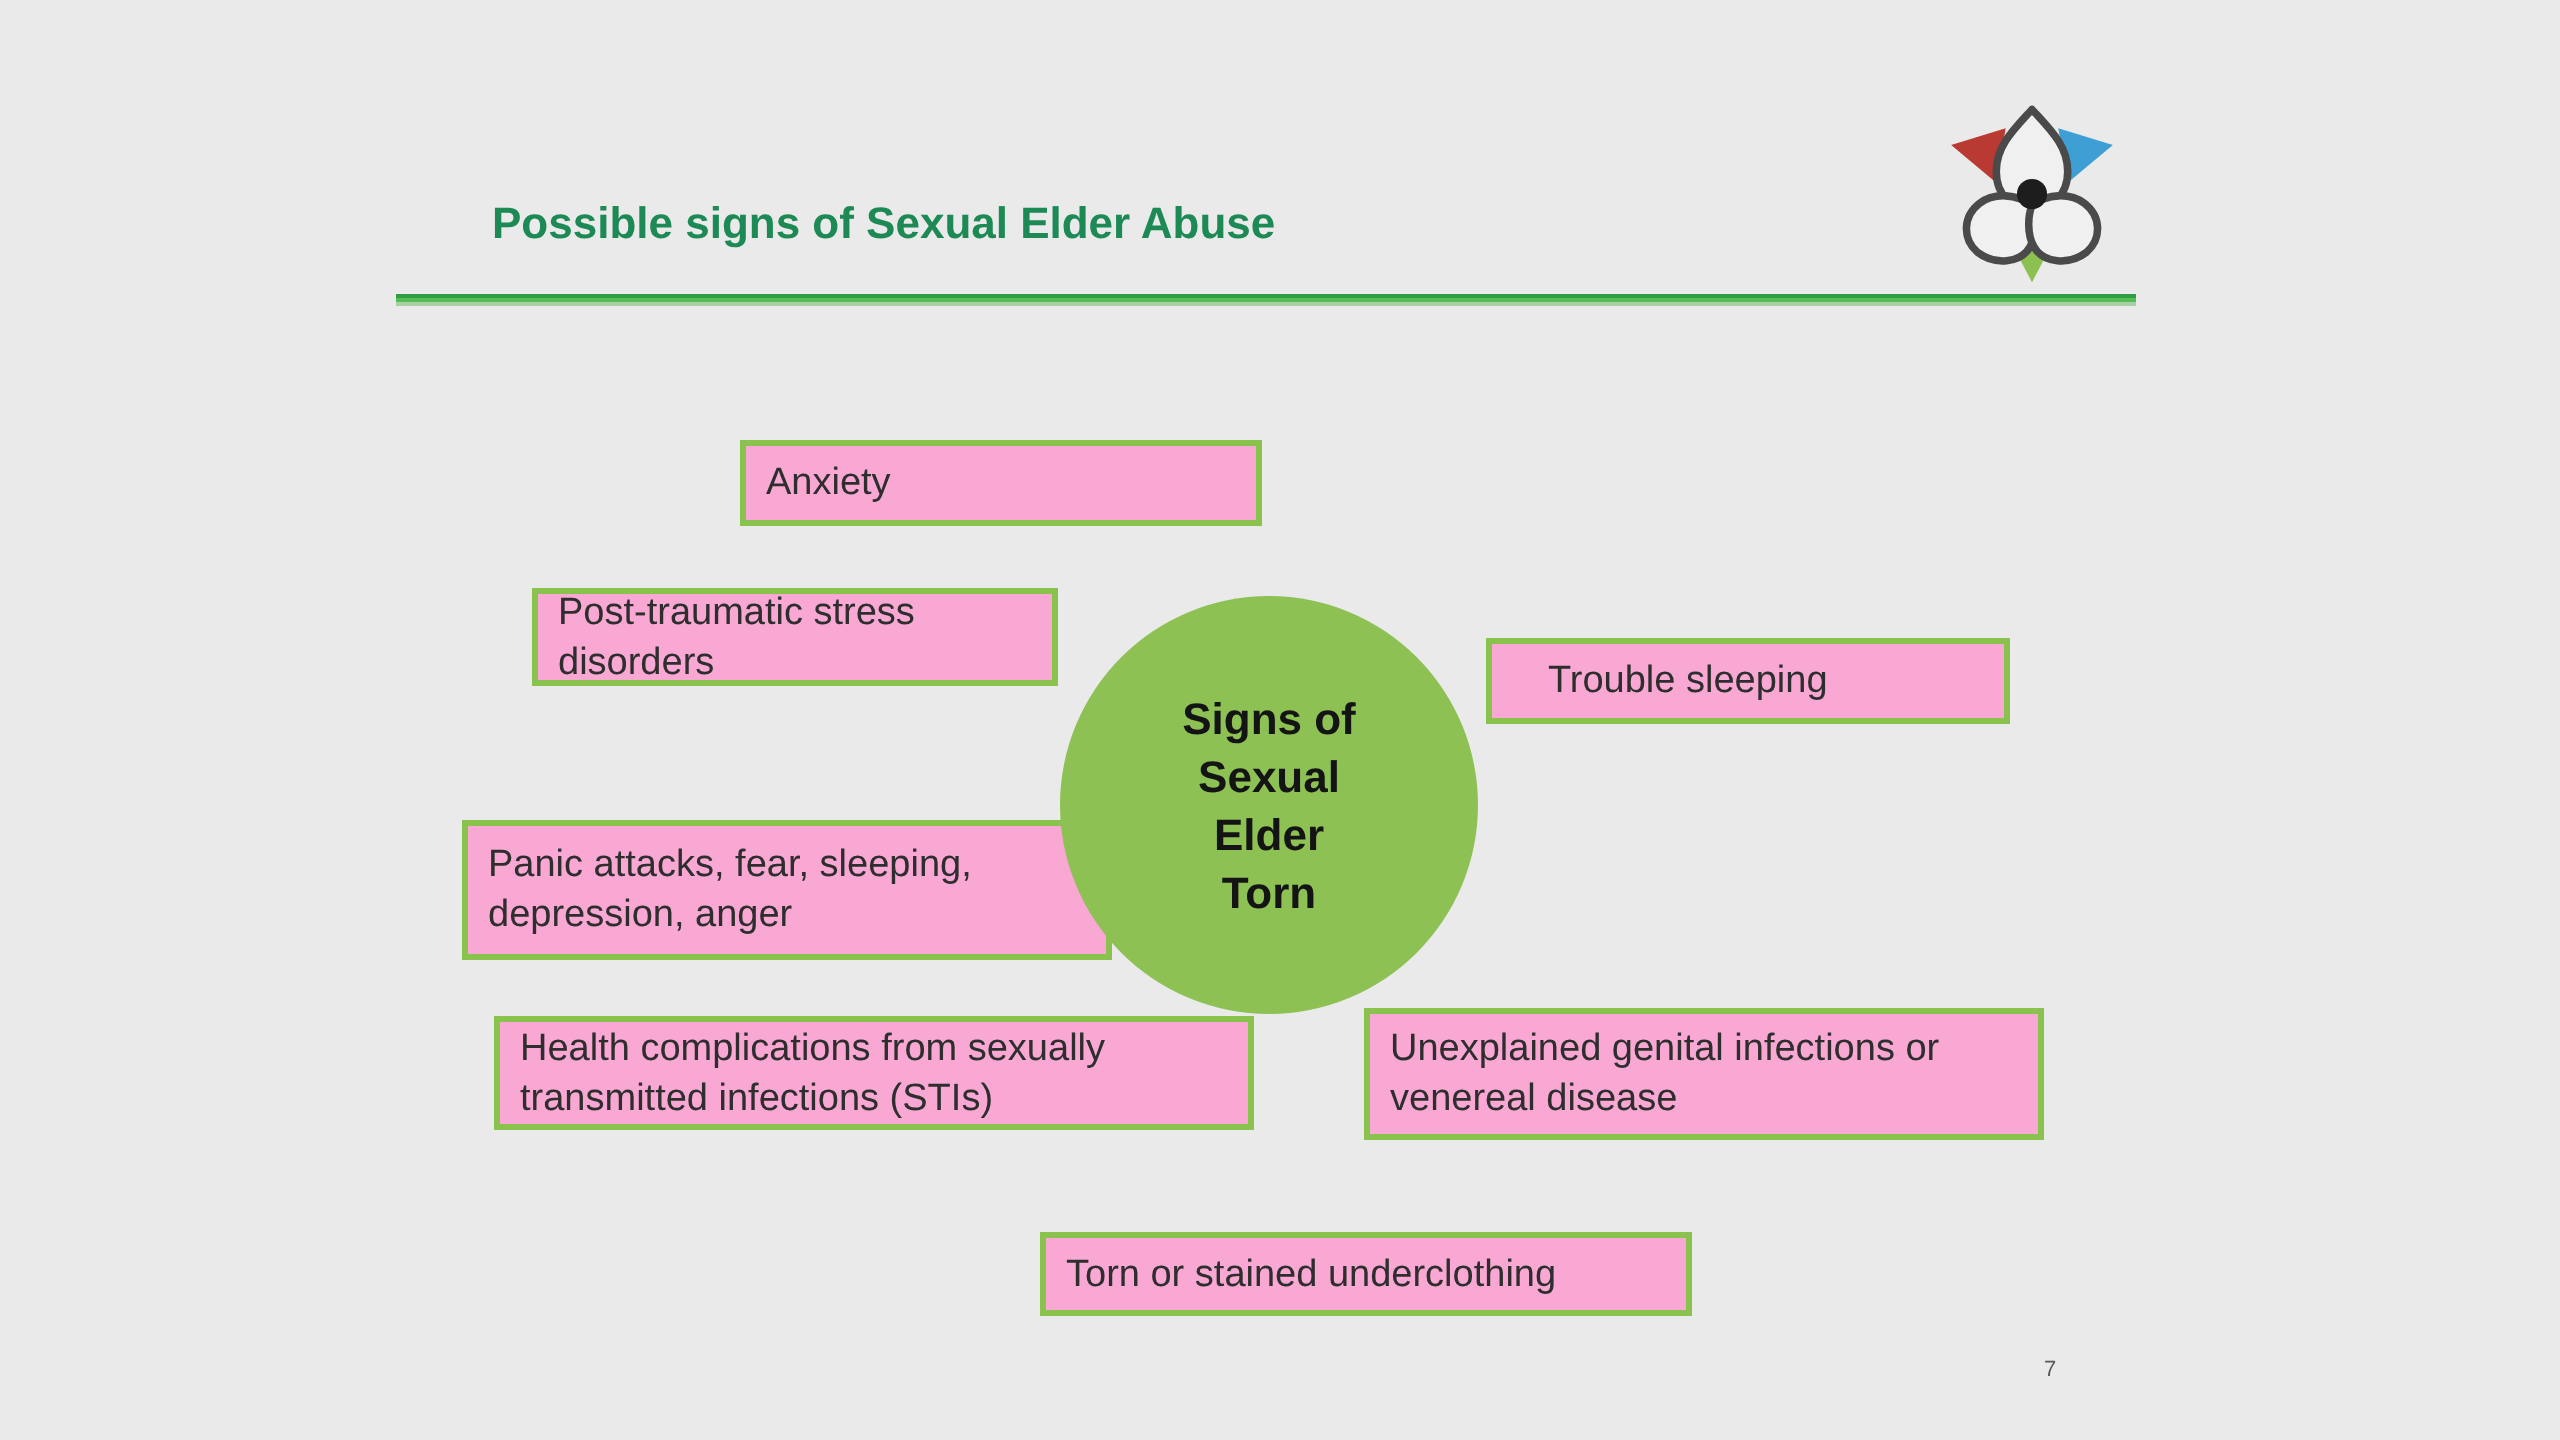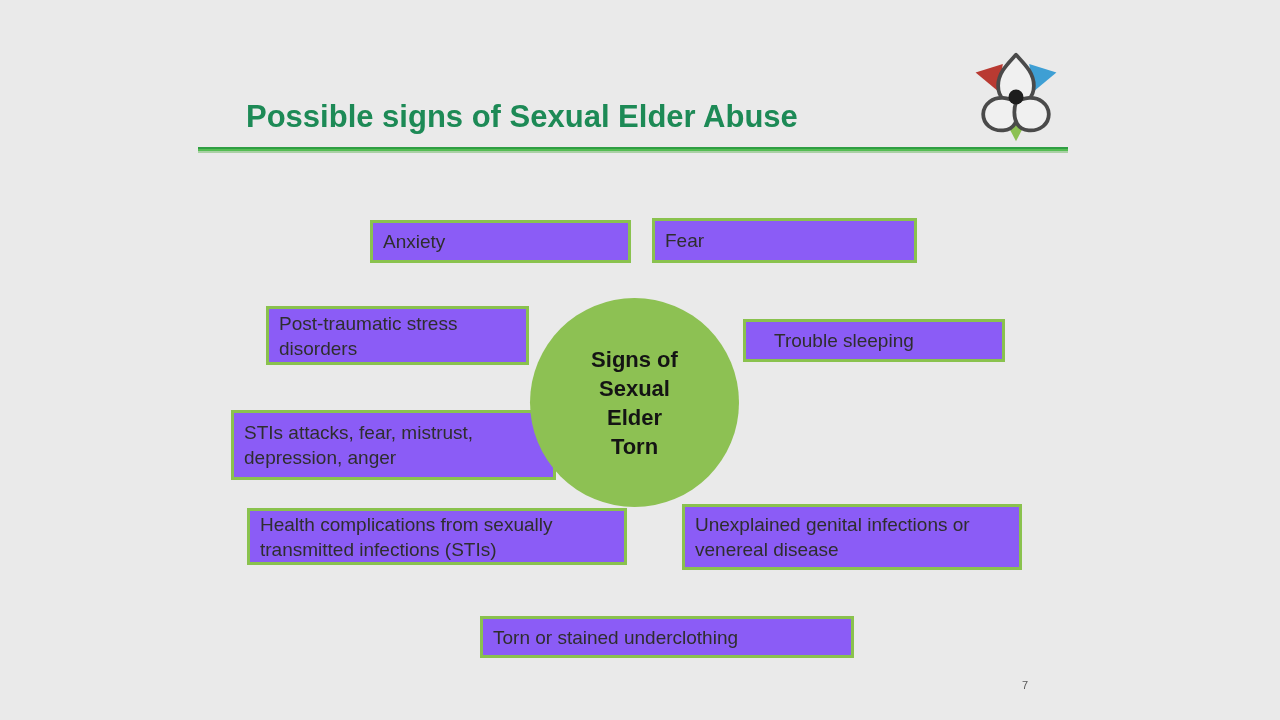--- a/index.html
+++ b/index.html
@@ -8,50 +8,50 @@
     font-family:"Liberation Sans", sans-serif;
     background:#000;
   }
   .slide{
     position:relative;width:1280px;height:720px;
     background:var(--background,#eaeaea);
     overflow:hidden;
   }
   .title{
     position:absolute;left:246px;top:99px;
-    font-size:31px;font-weight:700;
+    font-size:22px;font-weight:700;
     color:var(--title-green,#1d8a56);
     letter-spacing:0px;white-space:nowrap;
   }
   .title-underline{
     position:absolute;left:198px;top:147px;width:870px;height:6px;
     background:linear-gradient(180deg,#2f9e43 0 34%,#55bd54 34% 67%,#a9d0a4 67% 100%);
   }
   .logo{
     position:absolute;left:963px;top:50px;width:106px;height:94px;
   }
   .sign-box{
     position:absolute;box-sizing:border-box;
-    background:#8b5cf6;
+    background:#f9a8d4;
     border:3px solid var(--accent-green,#8ac24e);
     display:flex;align-items:center;
     padding:2px 10px;
     font-size:19px;line-height:25px;
     color:var(--text-dark,#2e2e2e);
     z-index:2;
   }
   .box-anxiety      {left:370px;top:220px;width:261px;height:43px;}
   .box-fear         {left:652px;top:218px;width:265px;height:45px;}
-  .box-ptsd         {left:266px;top:306px;width:263px;height:59px;}
+  .box-ptsd         {left:266px;top:294px;width:263px;height:49px;}
   .box-trouble      {left:743px;top:319px;width:262px;height:43px;padding-left:28px;}
   .box-panic        {left:231px;top:410px;width:325px;height:70px;}
   .box-discomfort   {left:744px;top:407px;width:304px;height:69px;}
   .box-health       {left:247px;top:508px;width:380px;height:57px;justify-content:flex-end;}
   .box-unexplained  {left:682px;top:504px;width:340px;height:66px;}
-  .box-torn         {left:480px;top:616px;width:374px;height:42px;}
+  .box-torn         {left:520px;top:616px;width:326px;height:42px;}
   .center-circle{
     position:absolute;left:530px;top:298px;width:209px;height:209px;
     border-radius:50%;
     background:var(--circle-green,#8dc153);
     display:flex;flex-direction:column;justify-content:center;align-items:center;
     z-index:5;
     font-size:22px;font-weight:700;color:#141414;
     line-height:29px;text-align:right;
   }
   .page-number{
@@ -79,34 +79,31 @@
         <path d="M50,56 C58,50 70,49 78,55 C87,62 87,74 79,81 C70,88 56,87 51,78 C47,71 48,61 50,56 Z"></path>
       </g>
       <circle cx="50" cy="50" r="8" fill="#1d1d1d"></circle>
     </svg>
   </div>
 
   <div class="sign-box box-anxiety">
     <span>Anxiety</span>
   </div>
 
-  <div class="sign-box box-fear">
-    <span>Fear</span>
-  </div>
 
   <div class="sign-box box-ptsd">
     <span>Post-traumatic stress disorders</span>
   </div>
 
   <div class="sign-box box-trouble">
     <span>Trouble sleeping</span>
   </div>
 
   <div class="sign-box box-panic">
-    <span>STIs attacks, fear, mistrust, depression, anger</span>
+    <span>Panic attacks, fear, sleeping, depression, anger</span>
   </div>
 
 
   <div class="sign-box box-health">
     <span>Health complications from sexually transmitted infections (STIs)</span>
   </div>
 
   <div class="sign-box box-unexplained">
     <span>Unexplained genital infections or venereal disease</span>
   </div>

